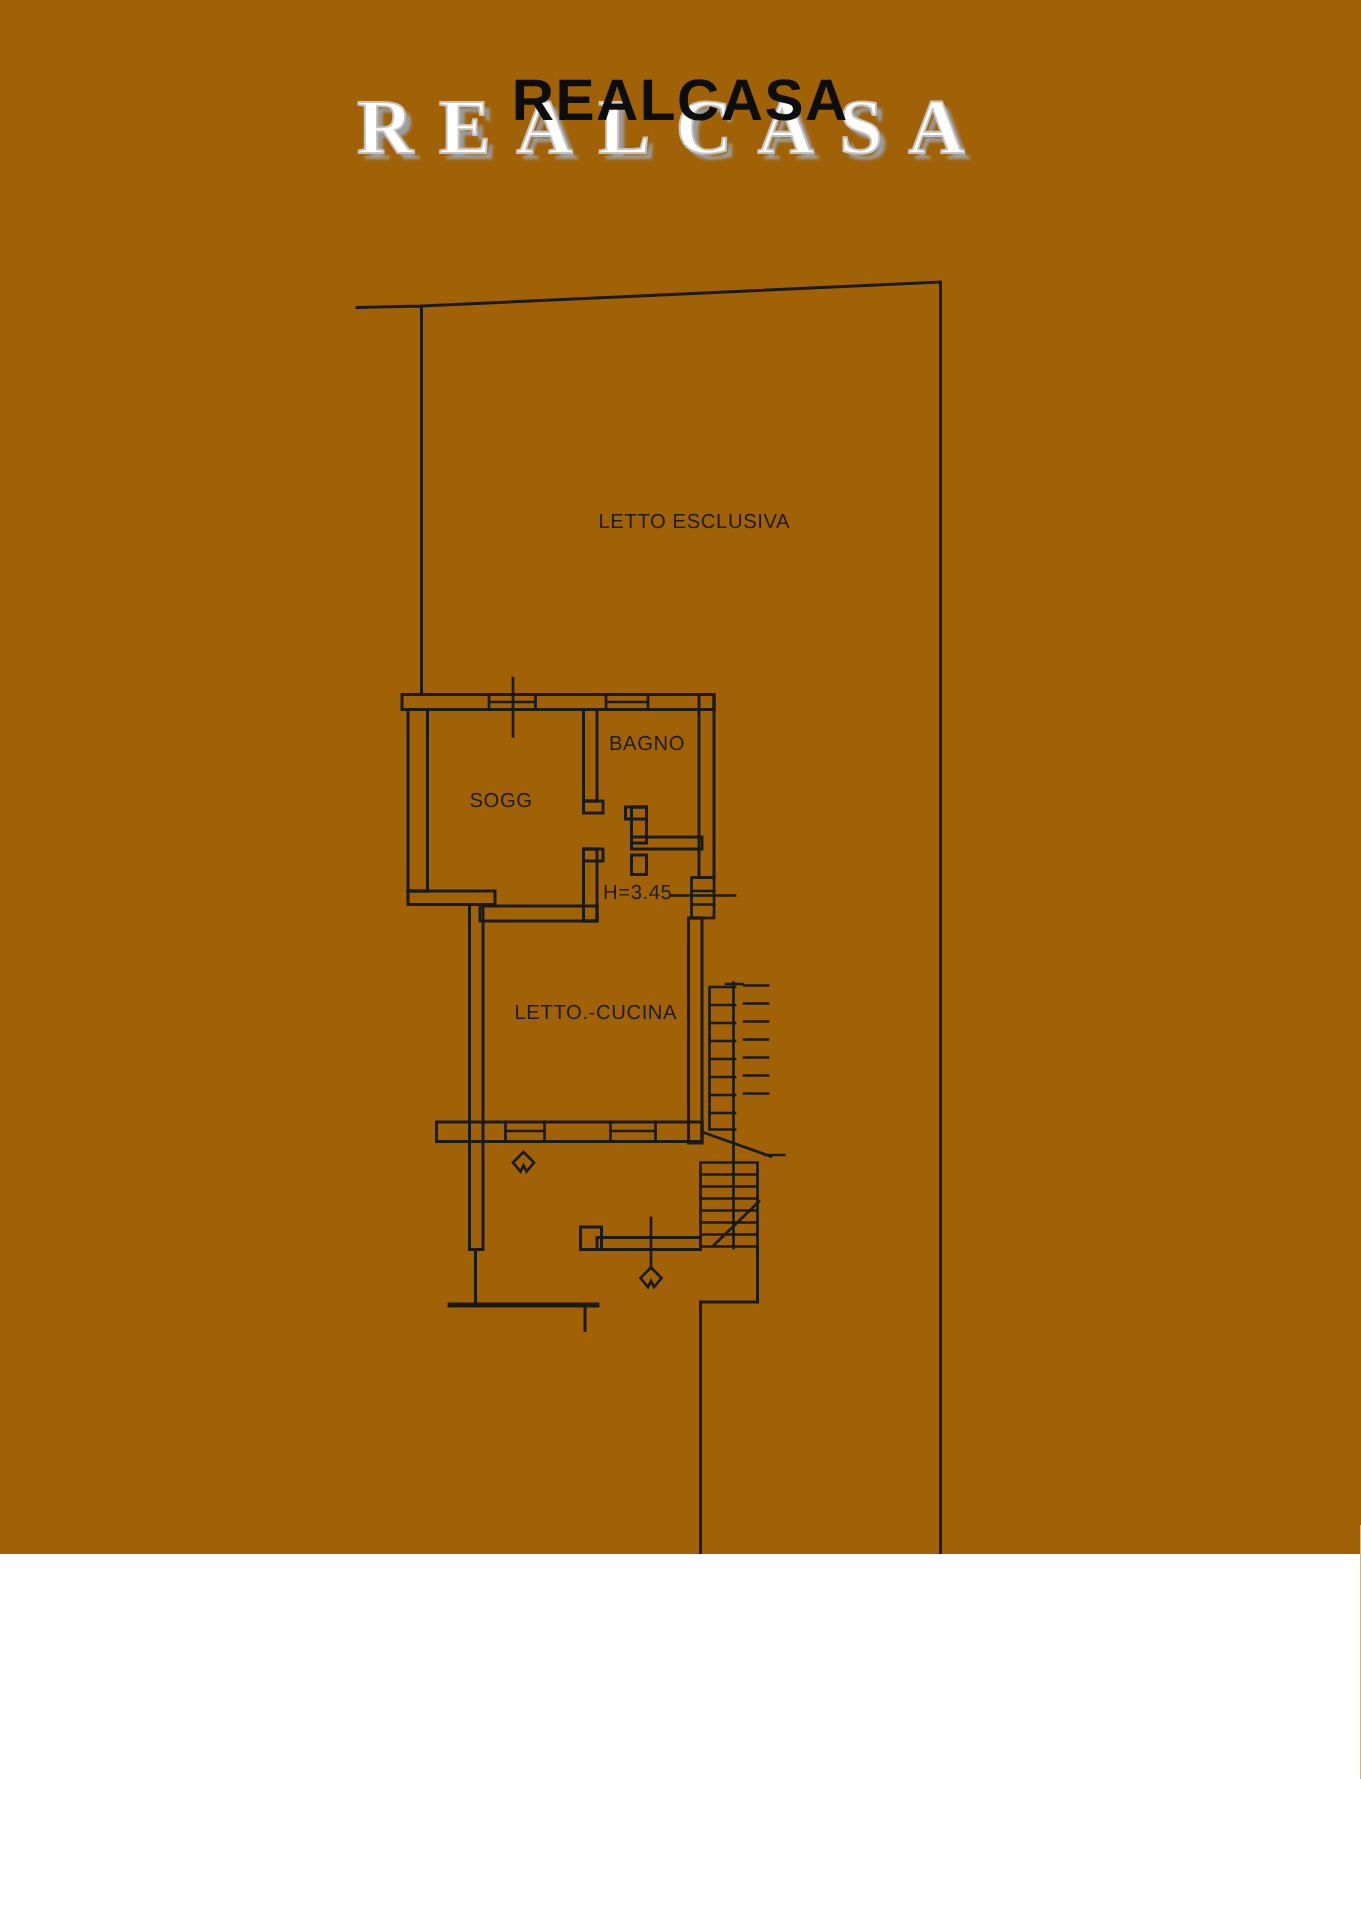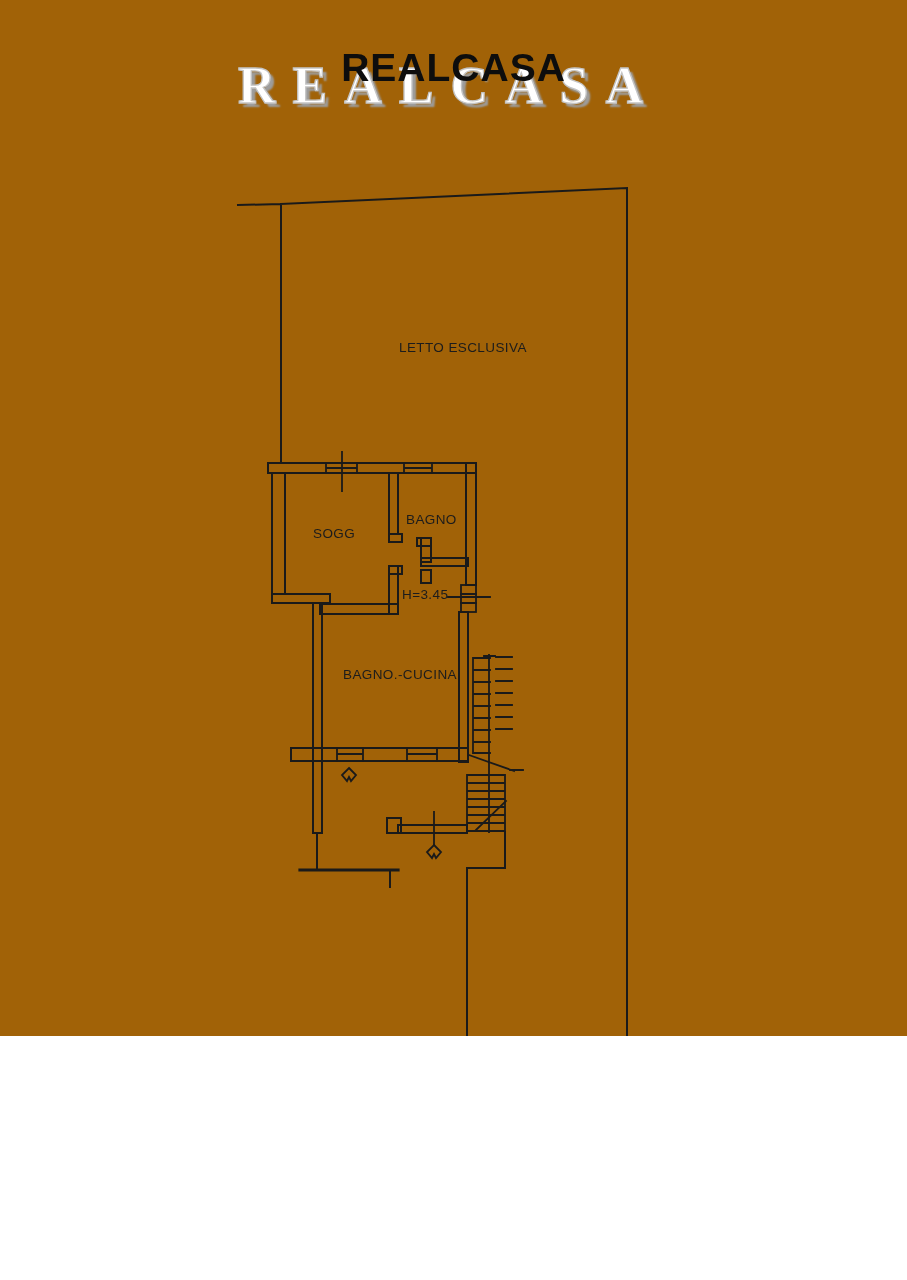--- a/index.html
+++ b/index.html
@@ -91,17 +91,17 @@
 
     <g stroke-width="1.8">
       <polygon points="349,768 356,775 351,781 349,777 347,781 342,775"></polygon>
       <path d="M434 812 V845"></path>
       <polygon points="434,845 441,852 436,858 434,854 432,858 427,852"></polygon>
     </g>
   </svg>
 
   <span class="plan-label" style="left:399px;top:340px">LETTO ESCLUSIVA</span>
   <span class="plan-label" style="left:313px;top:526px">SOGG</span>
-  <span class="plan-label" style="left:406px;top:512px">BAGNO</span>
+  <span class="plan-label" style="left:406px;top:488px">BAGNO</span>
   <span class="plan-label" style="left:402px;top:587px">H=3.45</span>
-  <span class="plan-label" style="left:343px;top:667px">BAGNO.-CUCINA</span>
+  <span class="plan-label" style="left:343px;top:667px">LETTO.-CUCINA</span>
 
 </div>
 
 </body></html>

